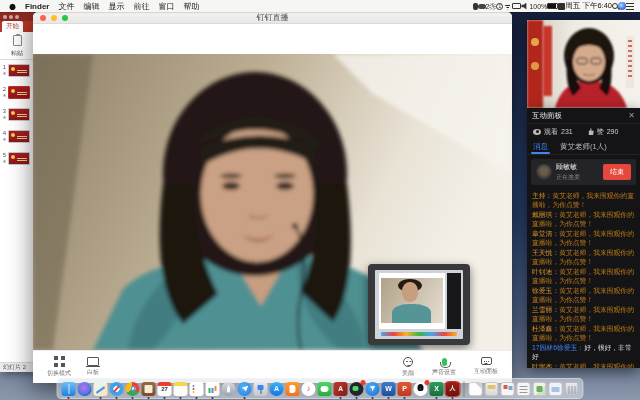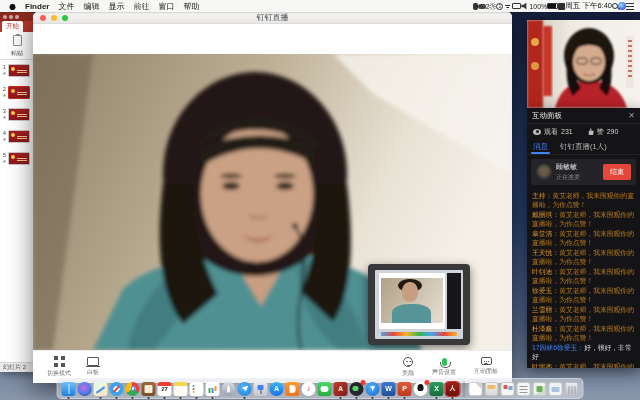--- a/index.html
+++ b/index.html
@@ -417,21 +417,21 @@
       <span>231</span>
     </span>
     <span class="stat">
       <span class="ic-thumb"></span>
       <span>赞</span>
       <span>290</span>
     </span>
   </div>
   <div class="p-tabs">
     <span class="ptab active">消息</span>
-    <span class="ptab">钉钉直播(1人)</span>
+    <span class="ptab">黄艾老师(1人)</span>
   </div>
   <div class="mic-card">
     <span class="avatar"></span>
     <span class="mc-info">
       <span class="mc-name">顾敏敏</span>
       <span class="mc-sub">正在连麦</span>
     </span>
     <span class="mc-end">结束</span>
   </div>
   <div class="msgs">

